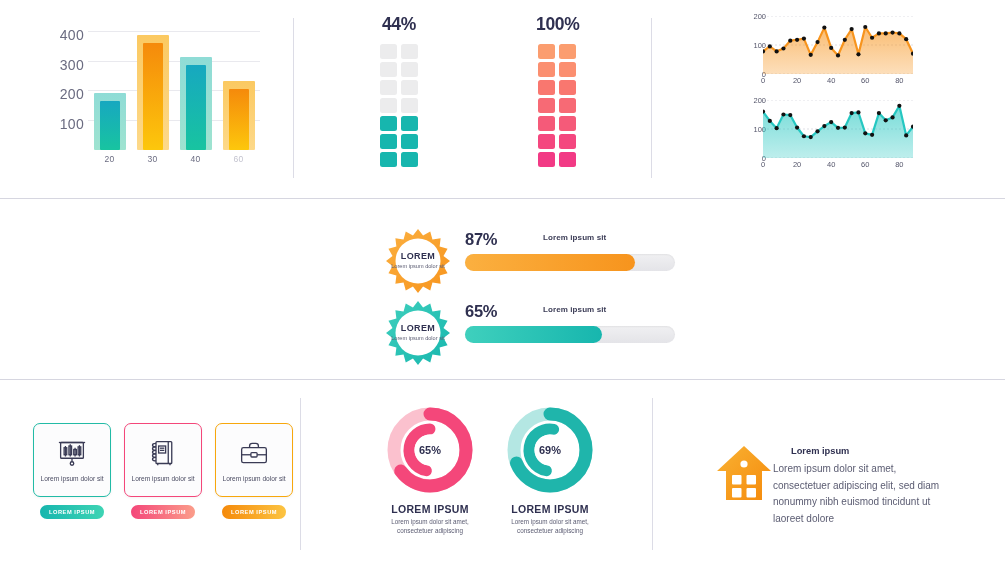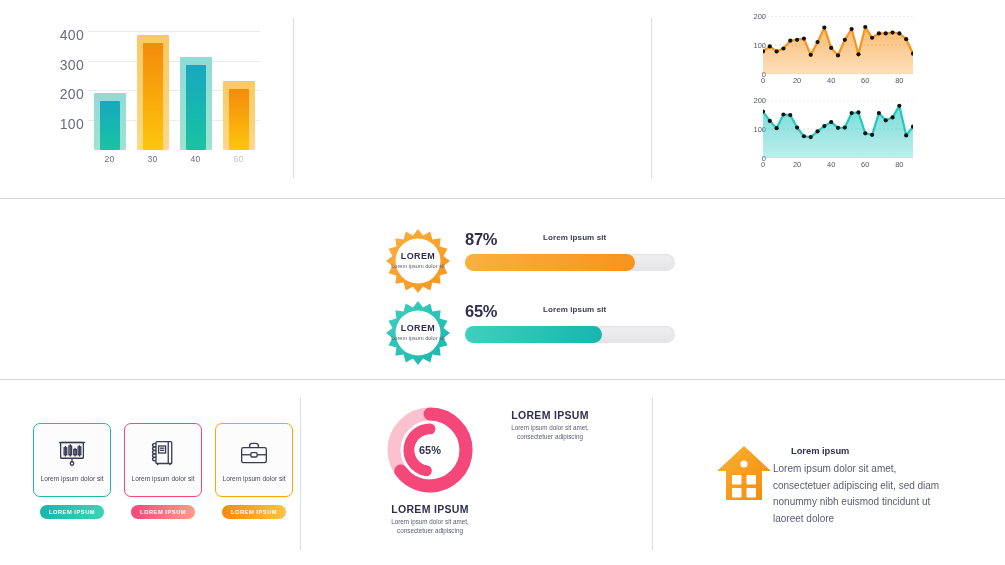--- a/index.html
+++ b/index.html
@@ -142,20 +142,58 @@
     </div>
     <div class="bc-xaxis" id="bc-x">
         <div class="bc-xlab">20</div>
         <div class="bc-xlab">30</div>
         <div class="bc-xlab">40</div>
         <div class="bc-xlab faded">60</div>
       </div>
   </div>
 
   <div class="squares" id="squares">
+      <div class="sq-col">
+        <div class="sq-pct">44%</div>
+        <div class="sq-grid">
+          <div class="sq"></div>
+          <div class="sq"></div>
+          <div class="sq"></div>
+          <div class="sq"></div>
+          <div class="sq"></div>
+          <div class="sq"></div>
+          <div class="sq"></div>
+          <div class="sq"></div>
+          <div class="sq" style="background: rgb(23, 182, 174);"></div>
+          <div class="sq" style="background: rgb(23, 182, 174);"></div>
+          <div class="sq" style="background: rgb(23, 182, 174);"></div>
+          <div class="sq" style="background: rgb(23, 182, 174);"></div>
+          <div class="sq" style="background: rgb(23, 182, 174);"></div>
+          <div class="sq" style="background: rgb(23, 182, 174);"></div>
+        </div>
+      </div>
+      <div class="sq-col">
+        <div class="sq-pct">100%</div>
+        <div class="sq-grid">
+          <div class="sq" style="background: rgb(251, 157, 111);"></div>
+          <div class="sq" style="background: rgb(251, 157, 111);"></div>
+          <div class="sq" style="background: rgb(251, 143, 112);"></div>
+          <div class="sq" style="background: rgb(251, 143, 112);"></div>
+          <div class="sq" style="background: rgb(249, 119, 111);"></div>
+          <div class="sq" style="background: rgb(249, 119, 111);"></div>
+          <div class="sq" style="background: rgb(247, 106, 117);"></div>
+          <div class="sq" style="background: rgb(247, 106, 117);"></div>
+          <div class="sq" style="background: rgb(245, 90, 121);"></div>
+          <div class="sq" style="background: rgb(245, 90, 121);"></div>
+          <div class="sq" style="background: rgb(244, 71, 127);"></div>
+          <div class="sq" style="background: rgb(244, 71, 127);"></div>
+          <div class="sq" style="background: rgb(242, 58, 133);"></div>
+          <div class="sq" style="background: rgb(242, 58, 133);"></div>
+        </div>
+      </div>
     </div>
 
   <div class="linecharts" id="linecharts">
       <div class="lc" style="top: 0px;">
         <div class="lc-ylab" style="top: 54px;">0</div>
         <div class="lc-ylab" style="top: 25px;">100</div>
         <div class="lc-ylab" style="top: -4px;">200</div>
         <div class="lc-plot"><svg width="150" height="58" viewBox="0 0 150 58">
             <defs>
               <linearGradient id="lg0" x1="0" y1="0" x2="0" y2="1">
@@ -360,20 +398,27 @@
             <circle cx="47" cy="47" r="36" fill="none" stroke="#f99bb0" stroke-width="13" opacity=".62"></circle>
             <circle cx="47" cy="47" r="36" fill="none" stroke="#f4477a" stroke-width="13" stroke-linecap="round" stroke-dasharray="147.03 81.17" transform="rotate(-90 47 47)"></circle>
             <circle cx="47" cy="47" r="21" fill="none" stroke="#ffffff" stroke-width="11"></circle>
             <circle cx="47" cy="47" r="21" fill="none" stroke="#f4477a" stroke-width="11" stroke-linecap="round" stroke-dasharray="61.75 72.20" transform="rotate(100 47 47)"></circle>
             <circle cx="47" cy="47" r="15.5" fill="#ffffff"></circle>
           </svg><div class="donut-val">65%</div></div>
         <div class="donut-t">LOREM IPSUM</div>
         <div class="donut-s">Lorem ipsum dolor sit amet, consectetuer adipiscing</div>
       </div>
       <div class="donut-wrap">
+        <div class="donut"><svg width="94" height="94" viewBox="0 0 94 94">
+            <circle cx="47" cy="47" r="36" fill="none" stroke="#86d8d2" stroke-width="13" opacity=".62"></circle>
+            <circle cx="47" cy="47" r="36" fill="none" stroke="#1fb5ab" stroke-width="13" stroke-linecap="round" stroke-dasharray="156.07 72.12" transform="rotate(-90 47 47)"></circle>
+            <circle cx="47" cy="47" r="21" fill="none" stroke="#ffffff" stroke-width="11"></circle>
+            <circle cx="47" cy="47" r="21" fill="none" stroke="#1fb5ab" stroke-width="11" stroke-linecap="round" stroke-dasharray="65.55 68.40" transform="rotate(100 47 47)"></circle>
+            <circle cx="47" cy="47" r="15.5" fill="#ffffff"></circle>
+          </svg><div class="donut-val">69%</div></div>
         <div class="donut-t">LOREM IPSUM</div>
         <div class="donut-s">Lorem ipsum dolor sit amet, consectetuer adipiscing</div>
       </div>
     </div>
 
   <div class="house-blk">
     <div class="house-ico">
       <svg viewBox="0 0 62 62" width="62" height="62">
         <defs>
           <linearGradient id="hg" x1="0" y1="0" x2="1" y2="1">

